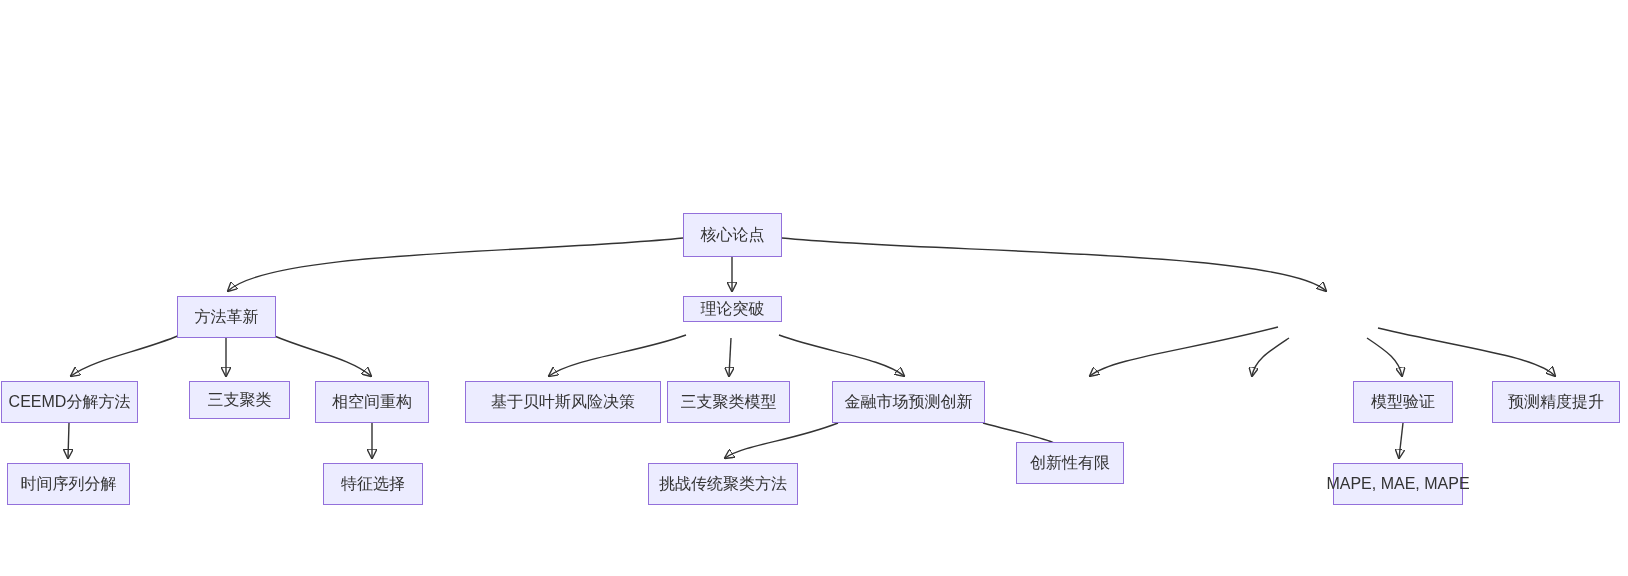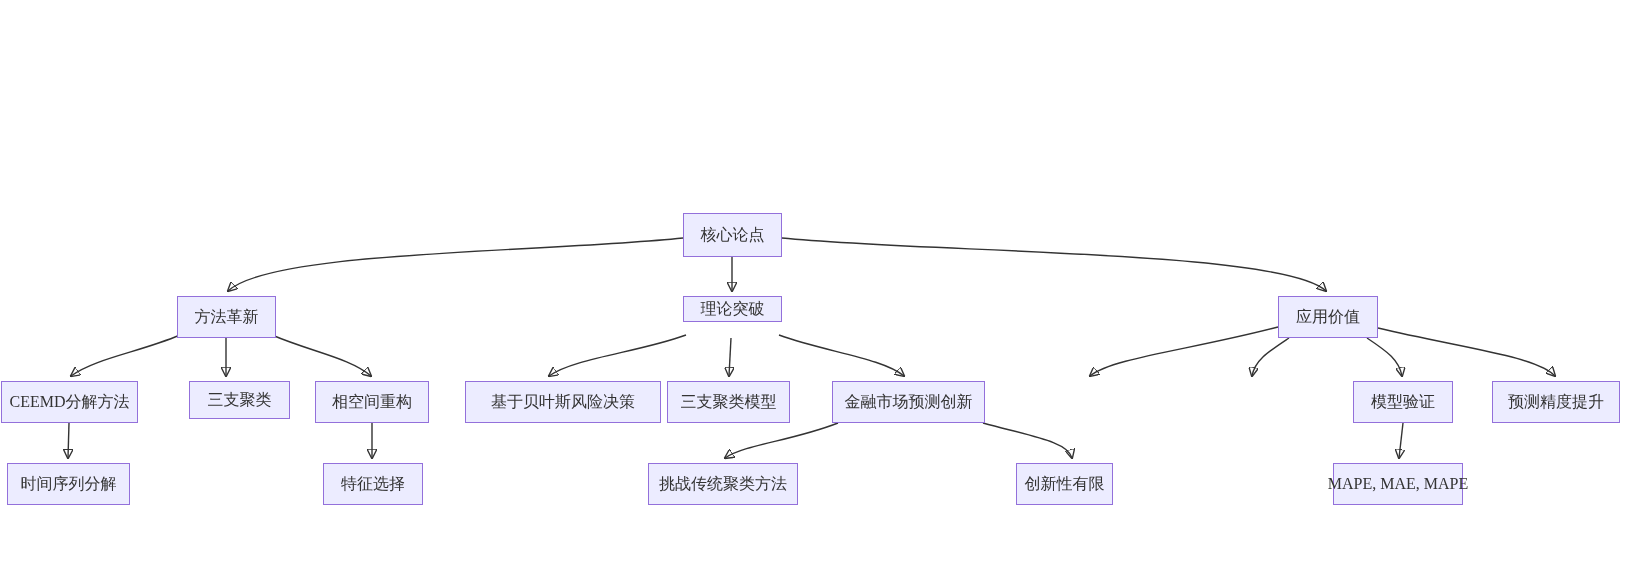--- a/index.html
+++ b/index.html
@@ -1,21 +1,21 @@
 <!DOCTYPE html>
 <html><head>
 <meta charset="utf-8">
 <style>
   html, body { margin: 0; padding: 0; background: #ffffff; }
   .canvas {
     position: relative;
     width: 1628px;
     height: 576px;
     background: #ffffff;
-    font-family: Liberation Serif, serif;
+    font-family: Liberation Sans, sans-serif;
     overflow: hidden;
   }
   .edges {
     position: absolute;
     left: 0; top: 0;
     width: 1628px; height: 576px;
   }
   .edges path { fill: none; stroke: #333333; stroke-width: 1.4px; }
   .node {
     position: absolute;
@@ -68,23 +68,20 @@
   </div>
 
   <div class="node" style="left:177px; top:296px; width:99px; height:42px">
     <span>方法革新</span>
   </div>
 
   <div class="node" style="left:683px; top:296px; width:99px; height:26px">
     <span>理论突破</span>
   </div>
 
-  <div class="node" style="left:1278px; top:296px; width:100px; height:42px">
-    <span>应用价值</span>
-  </div>
 
   <div class="node" style="left:1px; top:381px; width:137px; height:42px">
     <span>CEEMD分解方法</span>
   </div>
 
   <div class="node" style="left:189px; top:381px; width:101px; height:38px">
     <span>三支聚类</span>
   </div>
 
   <div class="node" style="left:315px; top:381px; width:114px; height:42px">
@@ -118,21 +115,21 @@
   </div>
 
   <div class="node" style="left:323px; top:463px; width:100px; height:42px">
     <span>特征选择</span>
   </div>
 
   <div class="node" style="left:648px; top:463px; width:150px; height:42px">
     <span>挑战传统聚类方法</span>
   </div>
 
-  <div class="node" style="left:1016px; top:463px; width:97px; height:42px">
+  <div class="node" style="left:1016px; top:442px; width:108px; height:42px">
     <span>创新性有限</span>
   </div>
 
   <div class="node" style="left:1333px; top:463px; width:130px; height:42px">
     <span>MAPE, MAE, MAPE</span>
   </div>
 
 </div>
 
 </body></html>

